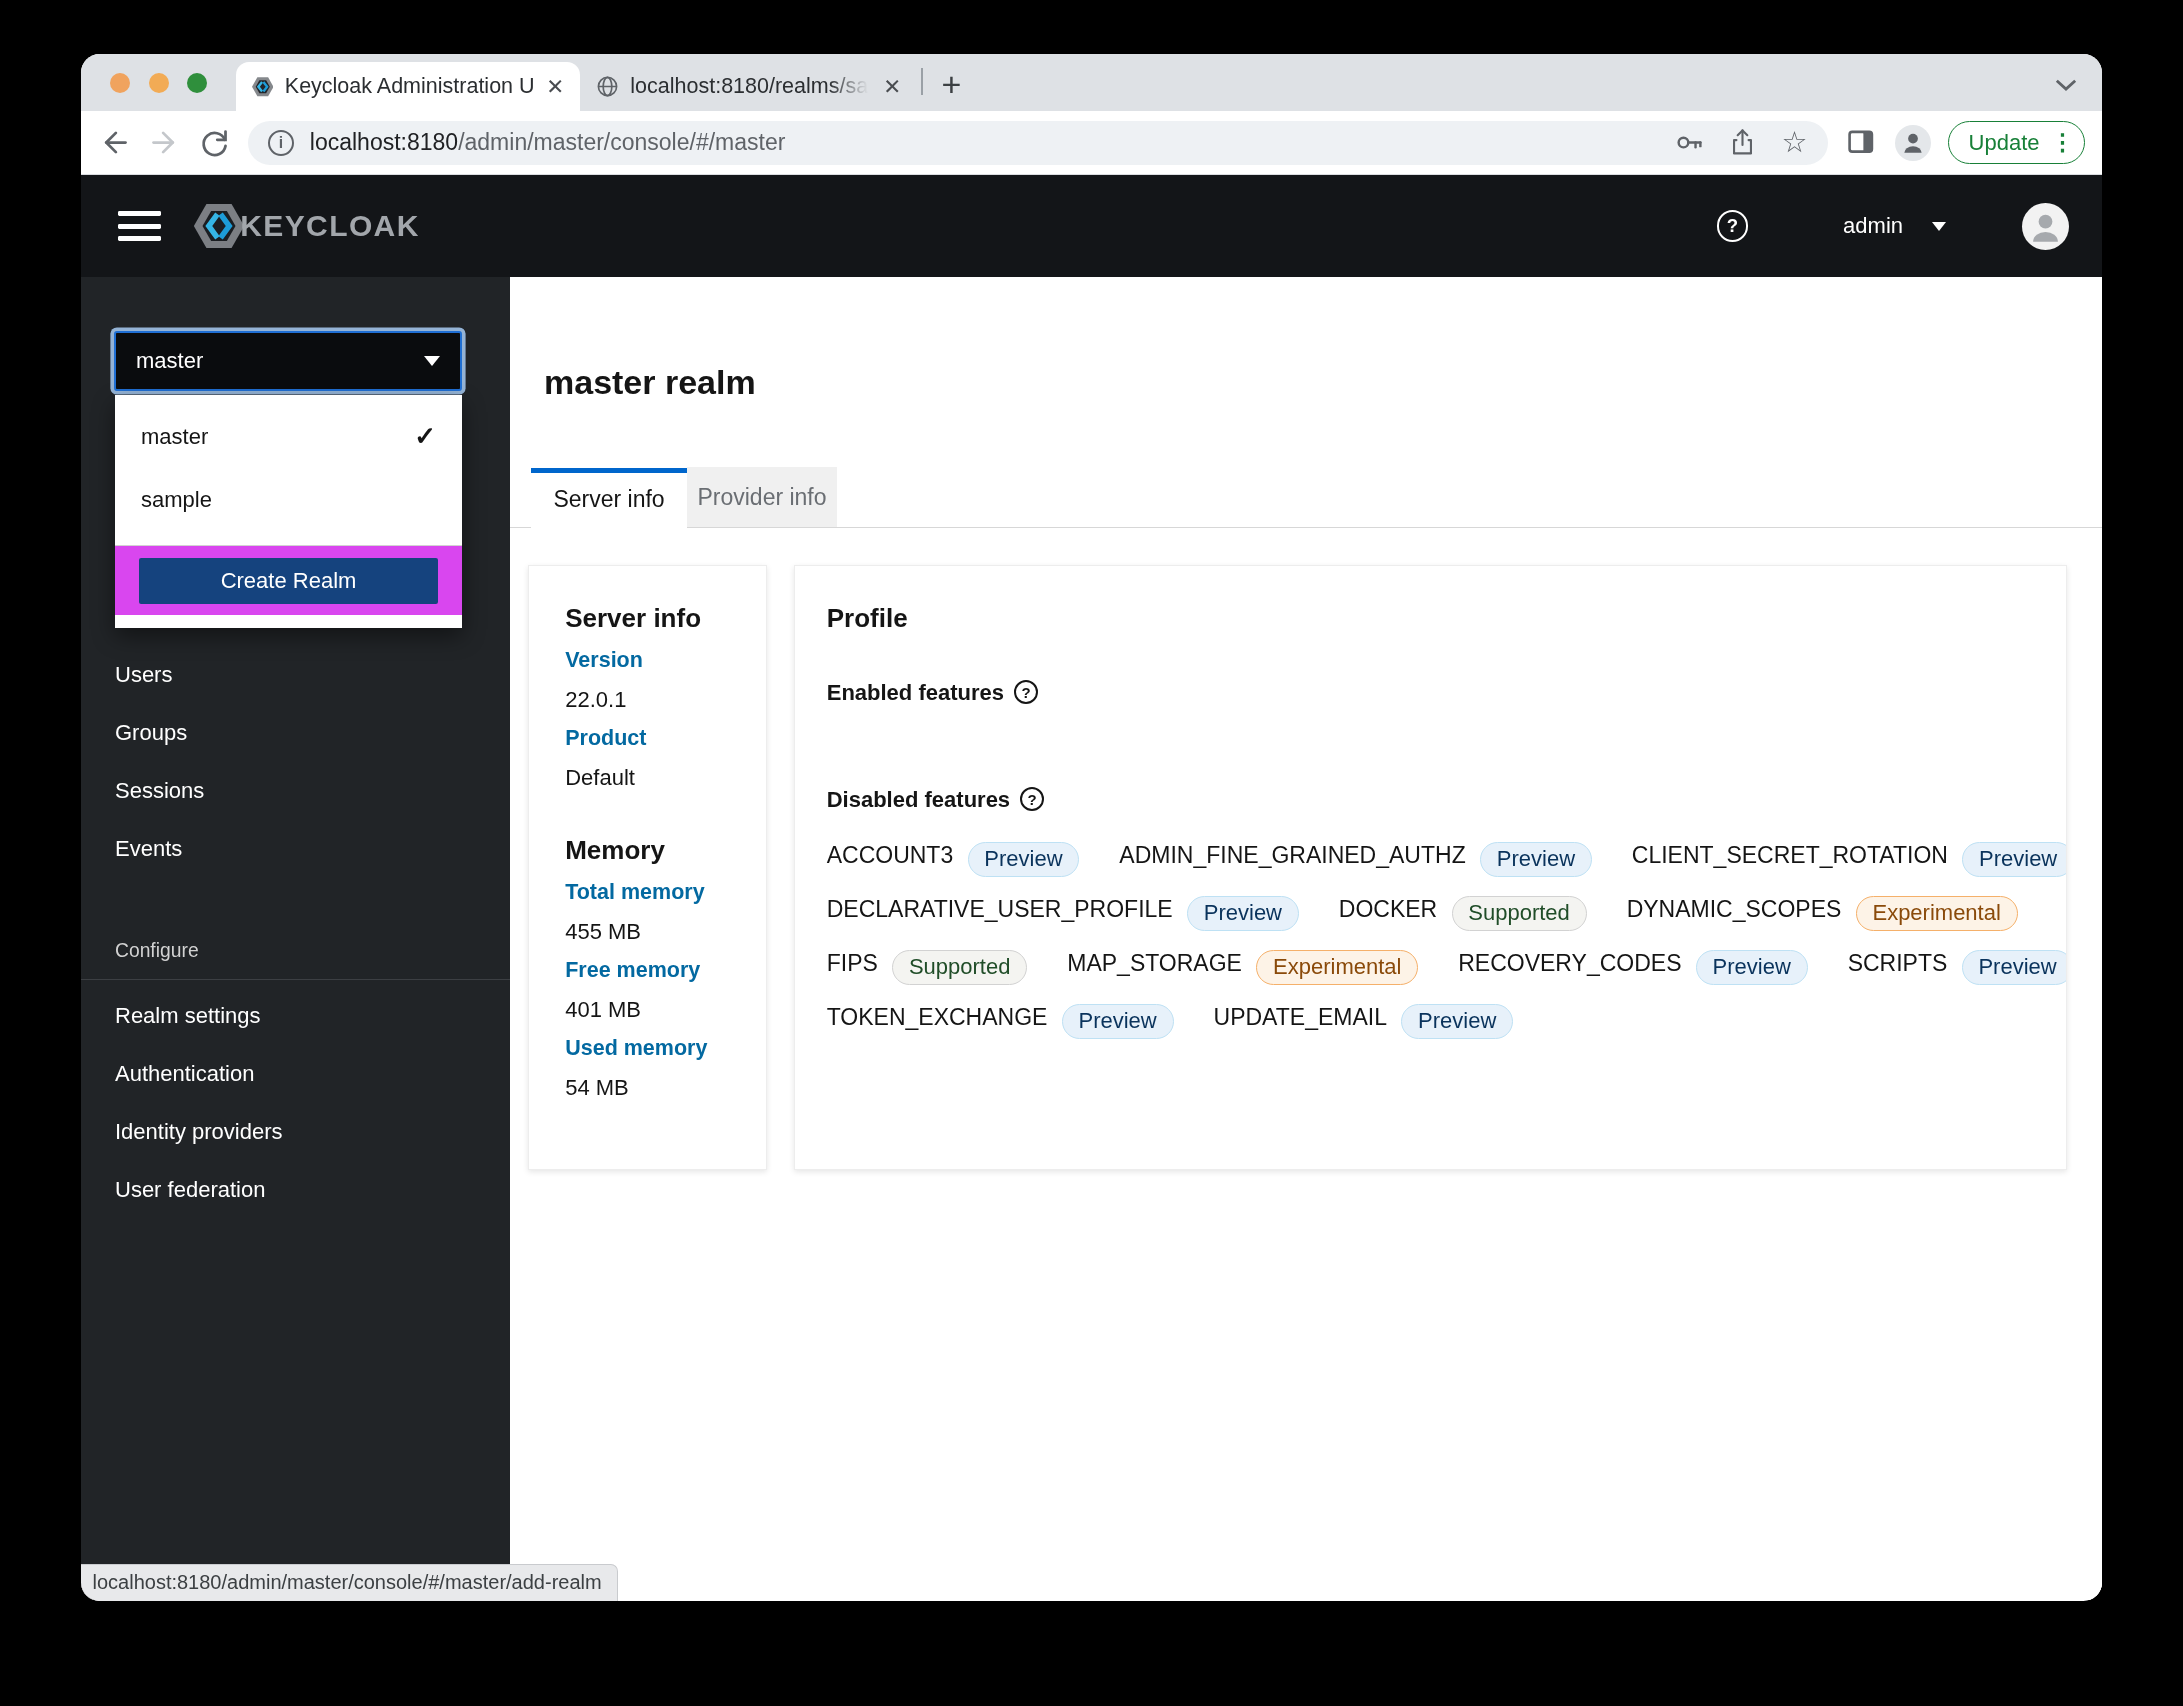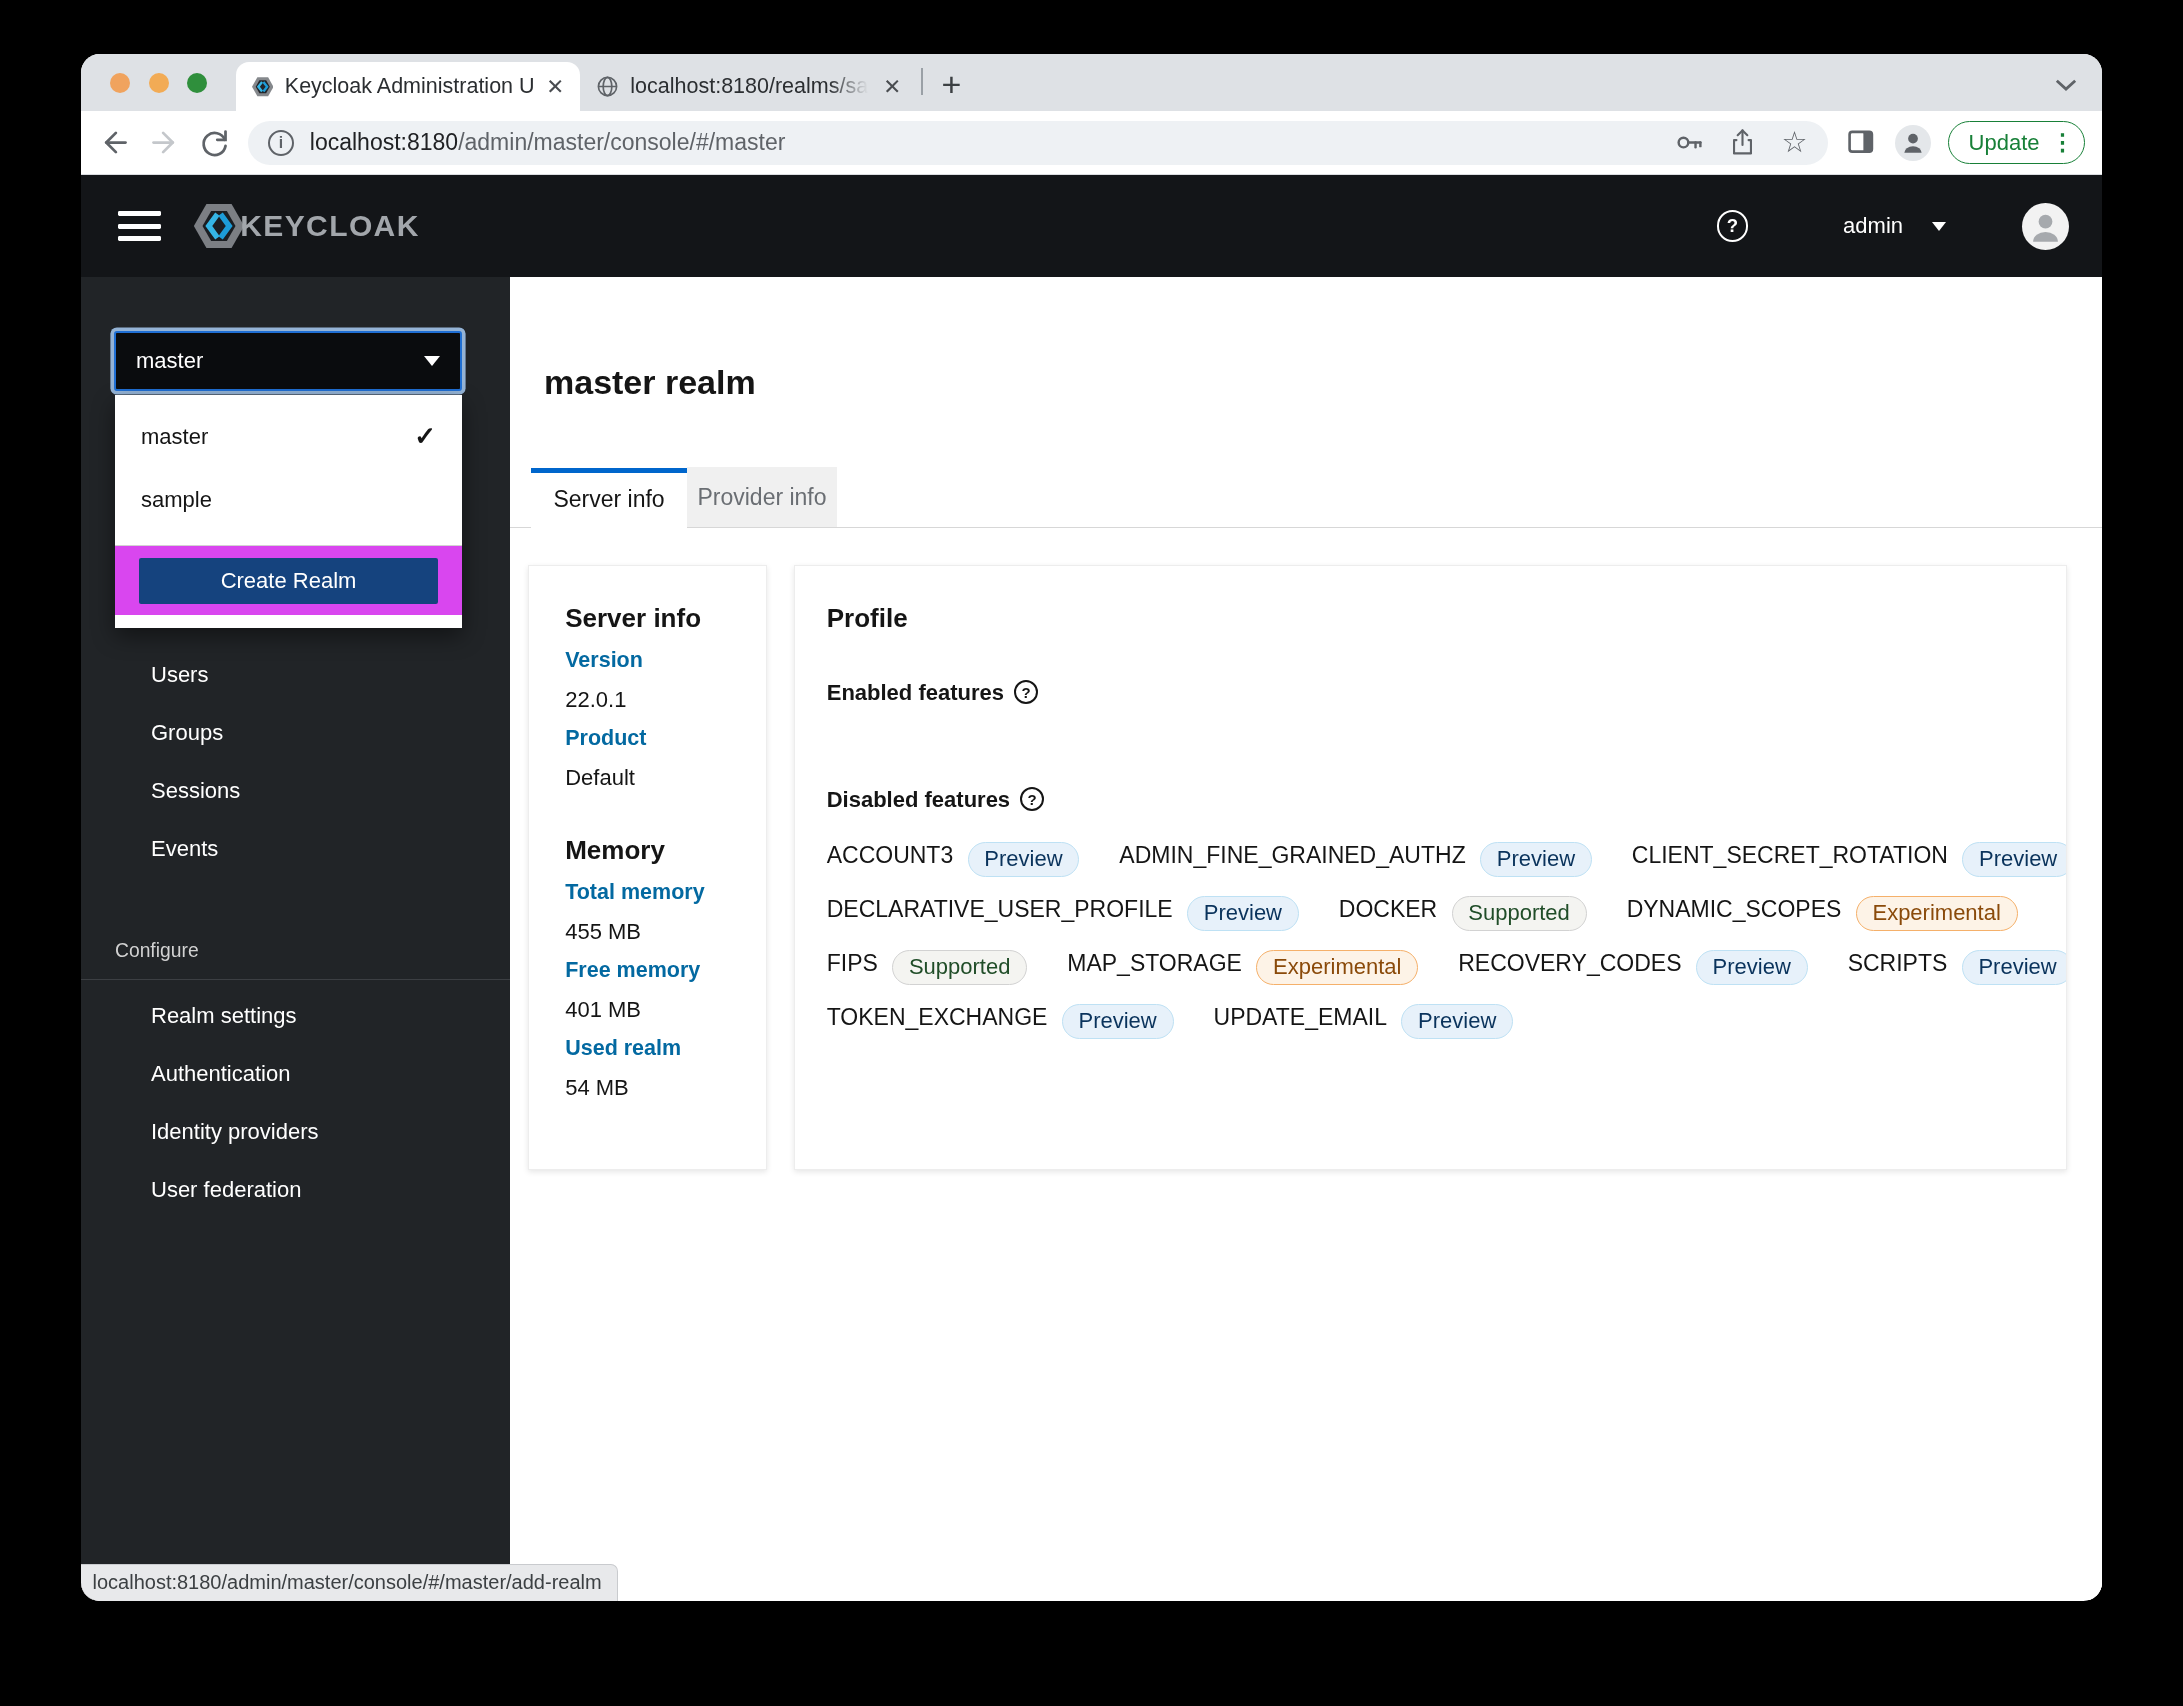--- a/index.html
+++ b/index.html
@@ -128,21 +128,21 @@
     font-size: 22px; color: #151515;
   }
   .menu-check { margin-left: auto; font-size: 26px; color: #151515; font-weight: 700; }
   .menu-sep { border-top: 0.7px solid #d2d2d2; margin-top: 14.3px; }
   .menu-footer { background: #d946ef; margin-top: 0; padding: 11.5px 23.6px; }
   .create-realm-btn {
     width: 100%; height: 46px; background: #15437e; color: #fff; border: none;
     font-size: 22px; font-family: inherit; border-radius: 2.1px;
   }
   .sidebar-nav { position: absolute; top: 369px; left: 0; right: 0; }
-  .sidebar-nav ul { list-style: none; padding-left: 36px; }
+  .sidebar-nav ul { list-style: none; }
   .sidebar-nav li {
     height: 58px; display: flex; align-items: center; padding-left: 34px;
     color: #fff; font-size: 22px;
   }
   .configure-label { margin: 62px 0 0 34px; color: #d2d2d2; font-size: 19.3px; }
   .nav-divider { border: none; border-top: 0.7px solid #3c3f43; margin-top: 17px; }
   .sidebar-nav .group2 { margin-top: 7.2px; }
 
   
   .content { flex: 1; background: #fff; padding: 85px 34px 0 34px; min-width: 0; overflow: hidden; }
@@ -406,21 +406,21 @@
               </dl>
             <h3 class="mem-head">Memory</h3>
             <dl class="fld">
 
                 <dt>Total memory</dt>
                 <dd>455 MB</dd>
 
                 <dt>Free memory</dt>
                 <dd>401 MB</dd>
 
-                <dt>Used realm</dt>
+                <dt>Used memory</dt>
                 <dd>54 MB</dd>
               </dl>
           </section>
 
           <section class="card profile">
             <h3>Profile</h3>
 
             <div class="feat-label enabled">
               <span>Enabled features</span>
               <span class="q-circle">?</span>

